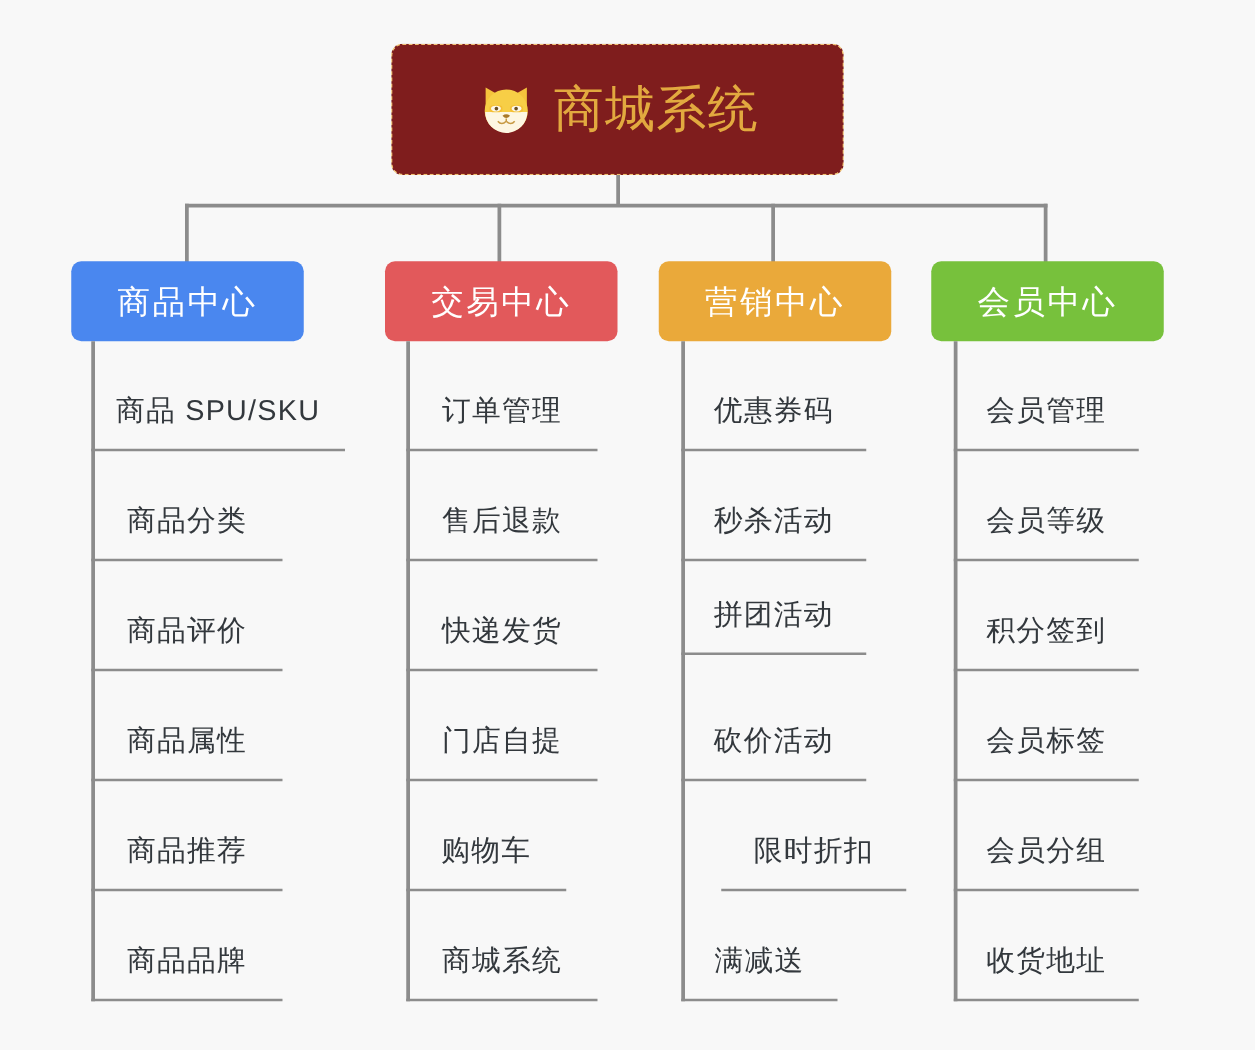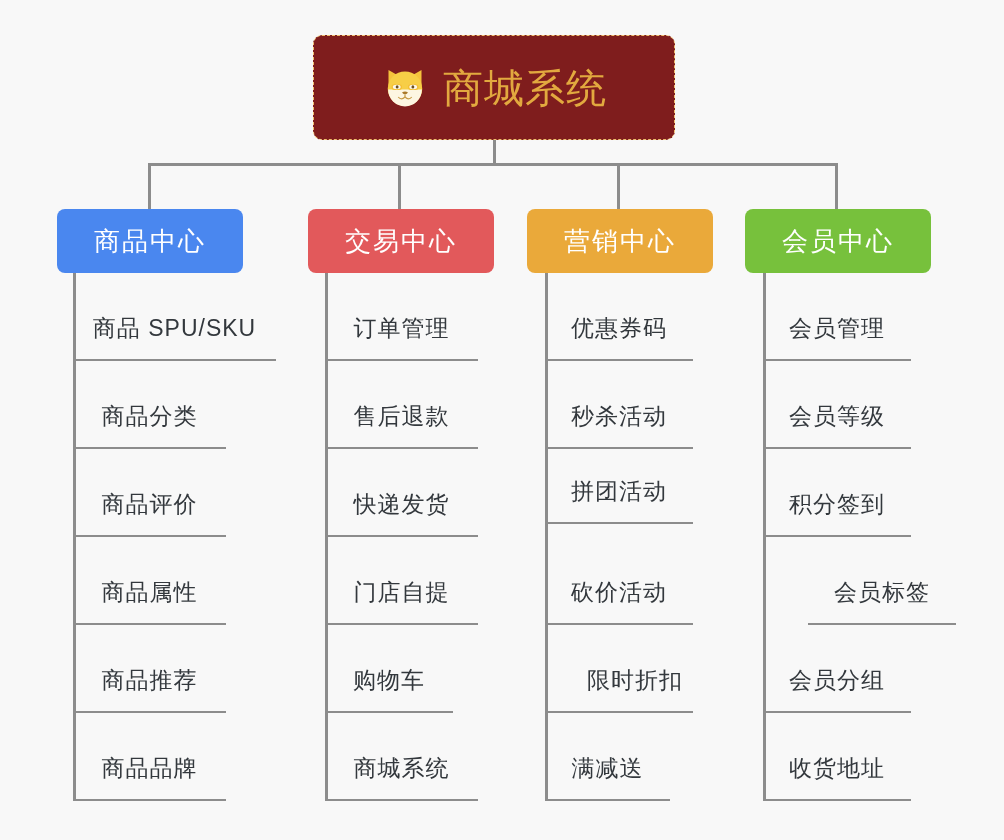--- a/index.html
+++ b/index.html
@@ -209,21 +209,21 @@
     </div>
     <div class="leaf" style="left:545px; top:152px; width:148px;">
       <span class="leaf-label">秒杀活动</span>
     </div>
     <div class="leaf" style="left:545px; top:227px; width:148px;">
       <span class="leaf-label">拼团活动</span>
     </div>
     <div class="leaf" style="left:545px; top:328px; width:148px;">
       <span class="leaf-label">砍价活动</span>
     </div>
-    <div class="leaf" style="left:545px; top:416px; width:148px;justify-content:flex-end;">
+    <div class="leaf" style="left:577px; top:416px; width:148px;">
       <span class="leaf-label">限时折扣</span>
     </div>
     <div class="leaf" style="left:545px; top:504px; width:125px;">
       <span class="leaf-label">满减送</span>
     </div>
   </div>
 
   <div class="branch" style="left:0px;">
     <div class="branch-header" style="left:745px; width:186px; background:#77c13c;">
       <span>会员中心</span>
@@ -232,21 +232,21 @@
 
     <div class="leaf" style="left:763px; top:64px; width:148px;">
       <span class="leaf-label">会员管理</span>
     </div>
     <div class="leaf" style="left:763px; top:152px; width:148px;">
       <span class="leaf-label">会员等级</span>
     </div>
     <div class="leaf" style="left:763px; top:240px; width:148px;">
       <span class="leaf-label">积分签到</span>
     </div>
-    <div class="leaf" style="left:808px; top:328px; width:148px;">
+    <div class="leaf" style="left:763px; top:328px; width:148px;">
       <span class="leaf-label">会员标签</span>
     </div>
     <div class="leaf" style="left:763px; top:416px; width:148px;text-align:right;">
       <span class="leaf-label">会员分组</span>
     </div>
     <div class="leaf" style="left:763px; top:504px; width:148px;">
       <span class="leaf-label">收货地址</span>
     </div>
   </div>
 

